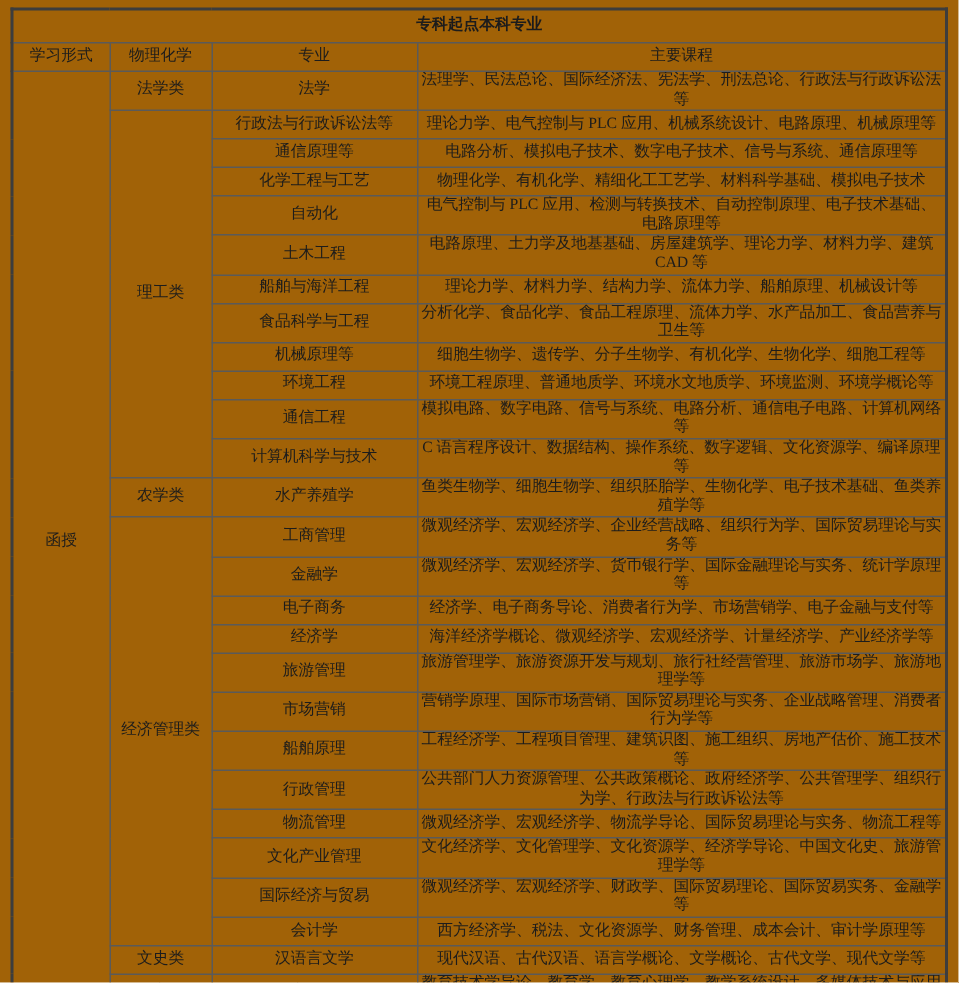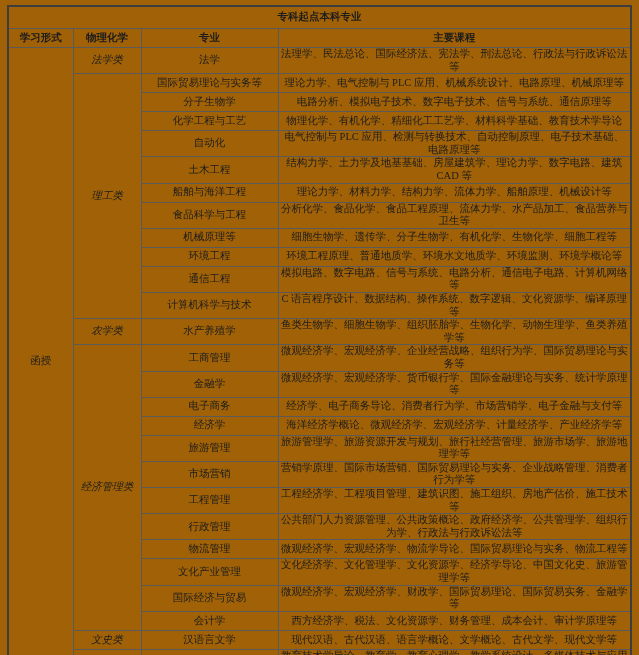--- a/index.html
+++ b/index.html
@@ -27,33 +27,33 @@
     font-size: 10.5px;
     line-height: 1.2;
   }
   tr.t-title td {
     height: 21px;
     font-weight: bold;
     font-size: 12px;
   }
   tr.t-head td {
     height: 18px;
-    font-weight: bold;
+    font-weight: normal;
     font-size: 11px;
     margin-left: 48px;
   }
   tr.data { height: 19px; }
   td.courses {
     text-align: left;
     padding: 0 4px 0 6px;
     font-size: 10px;
     letter-spacing: 0px;
   }
   td.major { font-size: 10.5px; }
-  td.cat   { font-size: 10.5px; font-style: italic; }
+  td.cat   { font-size: 10.5px; }
   td.form  {
     font-size: 10.5px;
     white-space: pre-line;
     line-height: 1.7;
   }
   td.cat.align-bottom {
     vertical-align: bottom;
     padding-bottom: 3px;
   }
 </style>
@@ -80,38 +80,38 @@
       </tr>
 
     <tr class="data">
           <td class="form" rowspan="27">函授</td>
           <td class="cat" rowspan="1">法学类</td>
           <td class="major">法学</td>
           <td class="courses">法理学、民法总论、国际经济法、宪法学、刑法总论、行政法与行政诉讼法等</td>
         </tr>
         <tr class="data">
           <td class="cat" rowspan="11">理工类</td>
-          <td class="major">国际贸易理论与实务等</td>
+          <td class="major">行政法与行政诉讼法等</td>
           <td class="courses">理论力学、电气控制与 PLC 应用、机械系统设计、电路原理、机械原理等</td>
         </tr>
         <tr class="data">
-          <td class="major">分子生物学</td>
+          <td class="major">通信原理等</td>
           <td class="courses">电路分析、模拟电子技术、数字电子技术、信号与系统、通信原理等</td>
         </tr>
         <tr class="data">
           <td class="major">化学工程与工艺</td>
-          <td class="courses">物理化学、有机化学、精细化工工艺学、材料科学基础、教育技术学导论</td>
+          <td class="courses">物理化学、有机化学、精细化工工艺学、材料科学基础、模拟电子技术</td>
         </tr>
         <tr class="data">
           <td class="major">自动化</td>
           <td class="courses">电气控制与 PLC 应用、检测与转换技术、自动控制原理、电子技术基础、电路原理等</td>
         </tr>
         <tr class="data">
           <td class="major">土木工程</td>
-          <td class="courses">结构力学、土力学及地基基础、房屋建筑学、理论力学、数字电路、建筑 CAD 等</td>
+          <td class="courses">电路原理、土力学及地基基础、房屋建筑学、理论力学、材料力学、建筑 CAD 等</td>
         </tr>
         <tr class="data">
           <td class="major">船舶与海洋工程</td>
           <td class="courses">理论力学、材料力学、结构力学、流体力学、船舶原理、机械设计等</td>
         </tr>
         <tr class="data">
           <td class="major">食品科学与工程</td>
           <td class="courses">分析化学、食品化学、食品工程原理、流体力学、水产品加工、食品营养与卫生等</td>
         </tr>
         <tr class="data">
@@ -126,21 +126,21 @@
           <td class="major">通信工程</td>
           <td class="courses">模拟电路、数字电路、信号与系统、电路分析、通信电子电路、计算机网络等</td>
         </tr>
         <tr class="data">
           <td class="major">计算机科学与技术</td>
           <td class="courses">C 语言程序设计、数据结构、操作系统、数字逻辑、文化资源学、编译原理等</td>
         </tr>
         <tr class="data">
           <td class="cat" rowspan="1">农学类</td>
           <td class="major">水产养殖学</td>
-          <td class="courses">鱼类生物学、细胞生物学、组织胚胎学、生物化学、动物生理学、鱼类养殖学等</td>
+          <td class="courses">鱼类生物学、细胞生物学、组织胚胎学、生物化学、电子技术基础、鱼类养殖学等</td>
         </tr>
         <tr class="data">
           <td class="cat align-bottom" rowspan="12">经济管理类</td>
           <td class="major">工商管理</td>
           <td class="courses">微观经济学、宏观经济学、企业经营战略、组织行为学、国际贸易理论与实务等</td>
         </tr>
         <tr class="data">
           <td class="major">金融学</td>
           <td class="courses">微观经济学、宏观经济学、货币银行学、国际金融理论与实务、统计学原理等</td>
         </tr>
@@ -154,21 +154,21 @@
         </tr>
         <tr class="data">
           <td class="major">旅游管理</td>
           <td class="courses">旅游管理学、旅游资源开发与规划、旅行社经营管理、旅游市场学、旅游地理学等</td>
         </tr>
         <tr class="data">
           <td class="major">市场营销</td>
           <td class="courses">营销学原理、国际市场营销、国际贸易理论与实务、企业战略管理、消费者行为学等</td>
         </tr>
         <tr class="data">
-          <td class="major">工程管理</td>
+          <td class="major">船舶原理</td>
           <td class="courses">工程经济学、工程项目管理、建筑识图、施工组织、房地产估价、施工技术等</td>
         </tr>
         <tr class="data">
           <td class="major">行政管理</td>
           <td class="courses">公共部门人力资源管理、公共政策概论、政府经济学、公共管理学、组织行为学、行政法与行政诉讼法等</td>
         </tr>
         <tr class="data">
           <td class="major">物流管理</td>
           <td class="courses">微观经济学、宏观经济学、物流学导论、国际贸易理论与实务、物流工程等</td>
         </tr>

